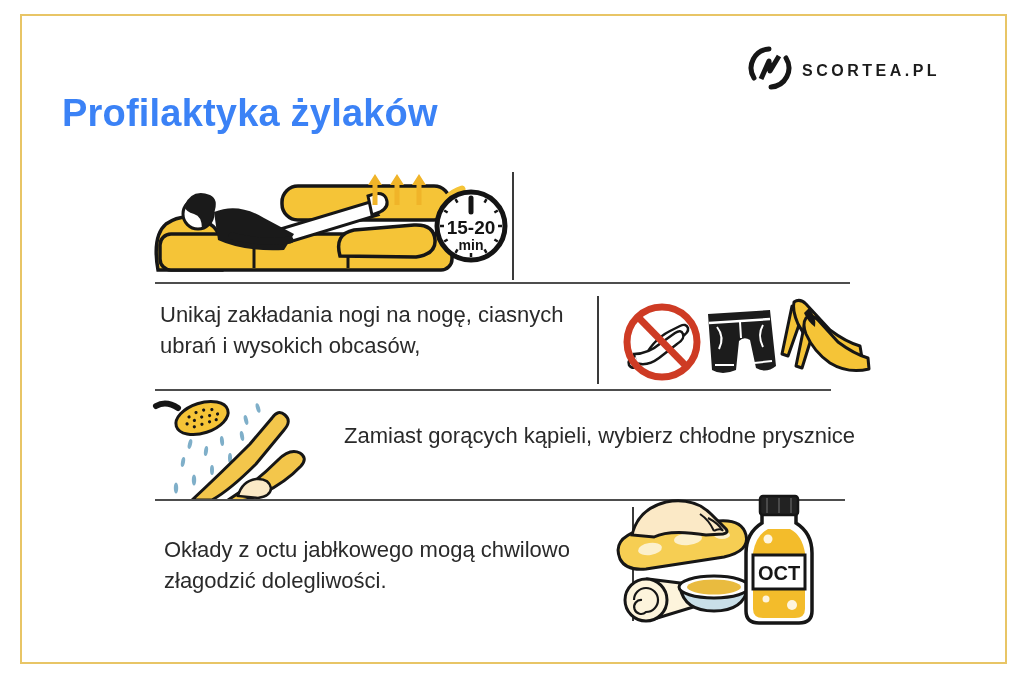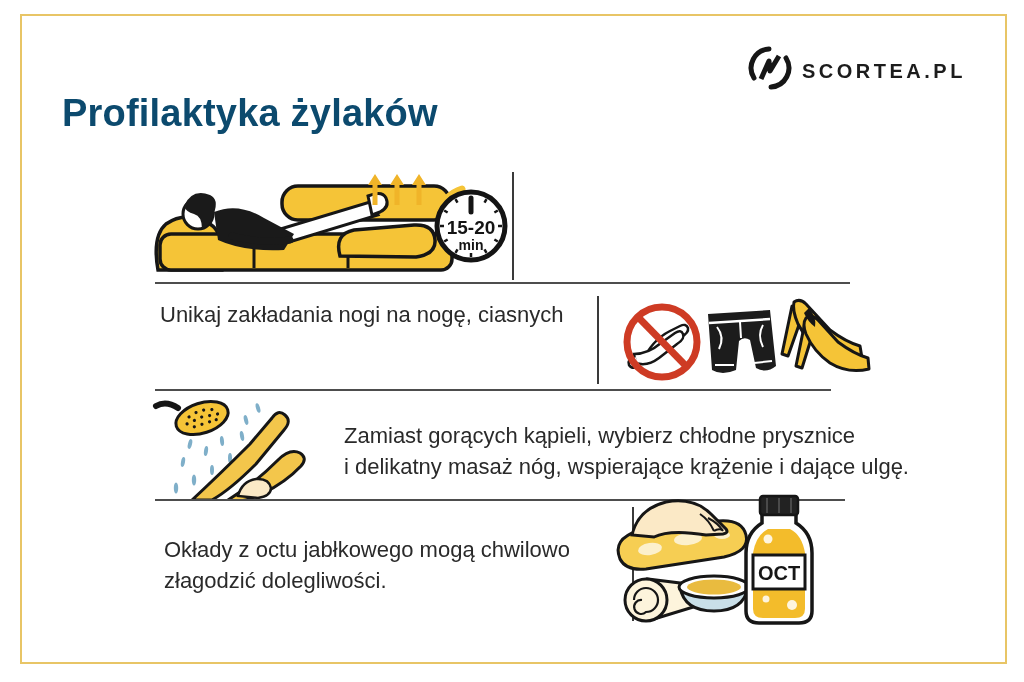--- a/index.html
+++ b/index.html
@@ -5,23 +5,23 @@
   html,body{margin:0;padding:0;background:#ffffff;}
   .canvas{
     position:relative;width:1024px;height:682px;background:#ffffff;overflow:hidden;
     font-family:"Liberation Sans",sans-serif;color:#262626;
   }
   .frame{
     position:absolute;left:20px;top:14px;width:983px;height:646px;
     border:2px solid #e8c566;pointer-events:none;
   }
   .logo{position:absolute;left:748px;top:46px;display:flex;align-items:center;gap:10px;}
-  .logo-text{font-size:20px;font-weight:700;letter-spacing:3.5px;color:#1c1c1c;margin-top:6px;}
+  .logo-text{font-size:16px;font-weight:700;letter-spacing:3.5px;color:#1c1c1c;margin-top:6px;}
   .title{
-    position:absolute;left:62px;top:92px;font-size:38px;font-weight:700;color:#0c4a6e;
+    position:absolute;left:62px;top:92px;font-size:38px;font-weight:700;color:#3b82f6;
     letter-spacing:0.2px;
   }
   .body-text{position:absolute;font-size:22px;line-height:31px;color:#2a2a2a;}
   .hr{position:absolute;height:2px;background:#4d4d4d;}
   .vr{position:absolute;width:2px;background:#3a3a3a;}
   .illus{position:absolute;}
   svg{display:block;}
   .svg-label{font-family:"Liberation Sans",sans-serif;}
 </style>
 </head>
@@ -94,20 +94,21 @@
     </svg>
   </div>
 
   <div class="vr" style="left:512px;top:172px;height:108px;"></div>
 
 
   <div class="hr" style="left:155px;top:282px;width:695px;"></div>
 
   <div class="body-text" style="left:160px;top:299px;width:450px;">
     <div>Unikaj zakładania nogi na nogę, ciasnych</div>
+    <div>ubrań i wysokich obcasów,</div>
   </div>
 
   <div class="vr" style="left:597px;top:296px;height:88px;"></div>
 
   <div class="illus" style="left:620px;top:296px;">
     <svg width="255" height="92" viewBox="0 0 255 92">
 
       <g stroke="#161616" stroke-width="2.5" fill="#ffffff">
         <path d="M22 66 Q32 44 50 35 L60 30 Q66 27 68 32 Q69 37 61 41 L44 51 Q31 58 27 67 Z"></path>
         <path d="M14 58 Q28 58 41 47 L55 37 Q61 33 63 38 Q65 43 57 48 L39 62 Q27 71 16 67 Z"></path>
@@ -178,21 +179,20 @@
             <circle cx="50" cy="28" r="1.6"></circle>
             <circle cx="58" cy="28" r="1.6"></circle>
             <circle cx="65" cy="28" r="1.6"></circle>
         </g>
       </g>
     </svg>
   </div>
 
   <div class="body-text" style="left:344px;top:420px;width:600px;">
     <div>Zamiast gorących kąpieli, wybierz chłodne prysznice</div>
-    <div>i delikatny masaż nóg, wspierające krążenie i dające ulgę.</div>
   </div>
 
   <div class="hr" style="left:155px;top:499px;width:690px;"></div>
 
   <div class="body-text" style="left:164px;top:534px;width:470px;">
     <div>Okłady z octu jabłkowego mogą chwilowo</div>
     <div>złagodzić dolegliwości.</div>
   </div>
 
   <div class="vr" style="left:632px;top:507px;height:114px;"></div>

